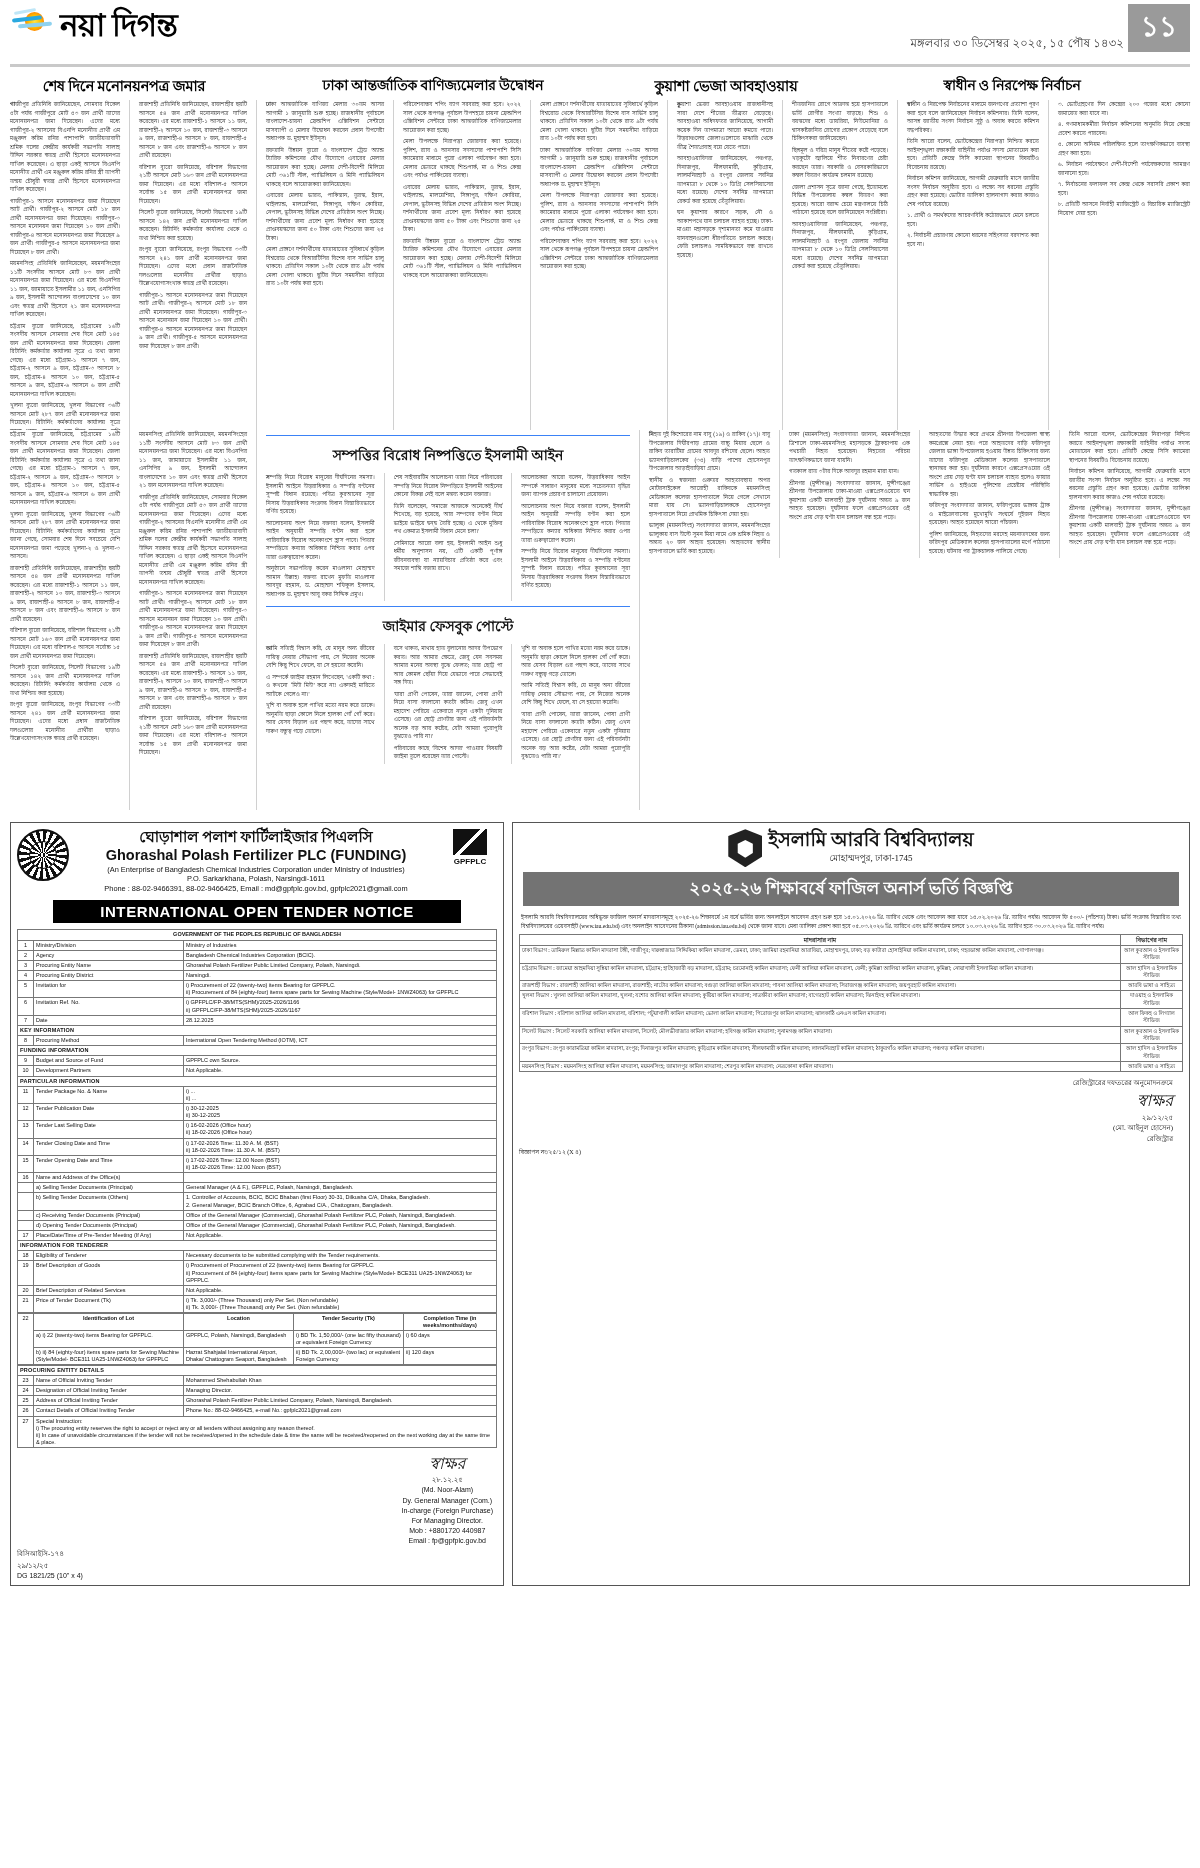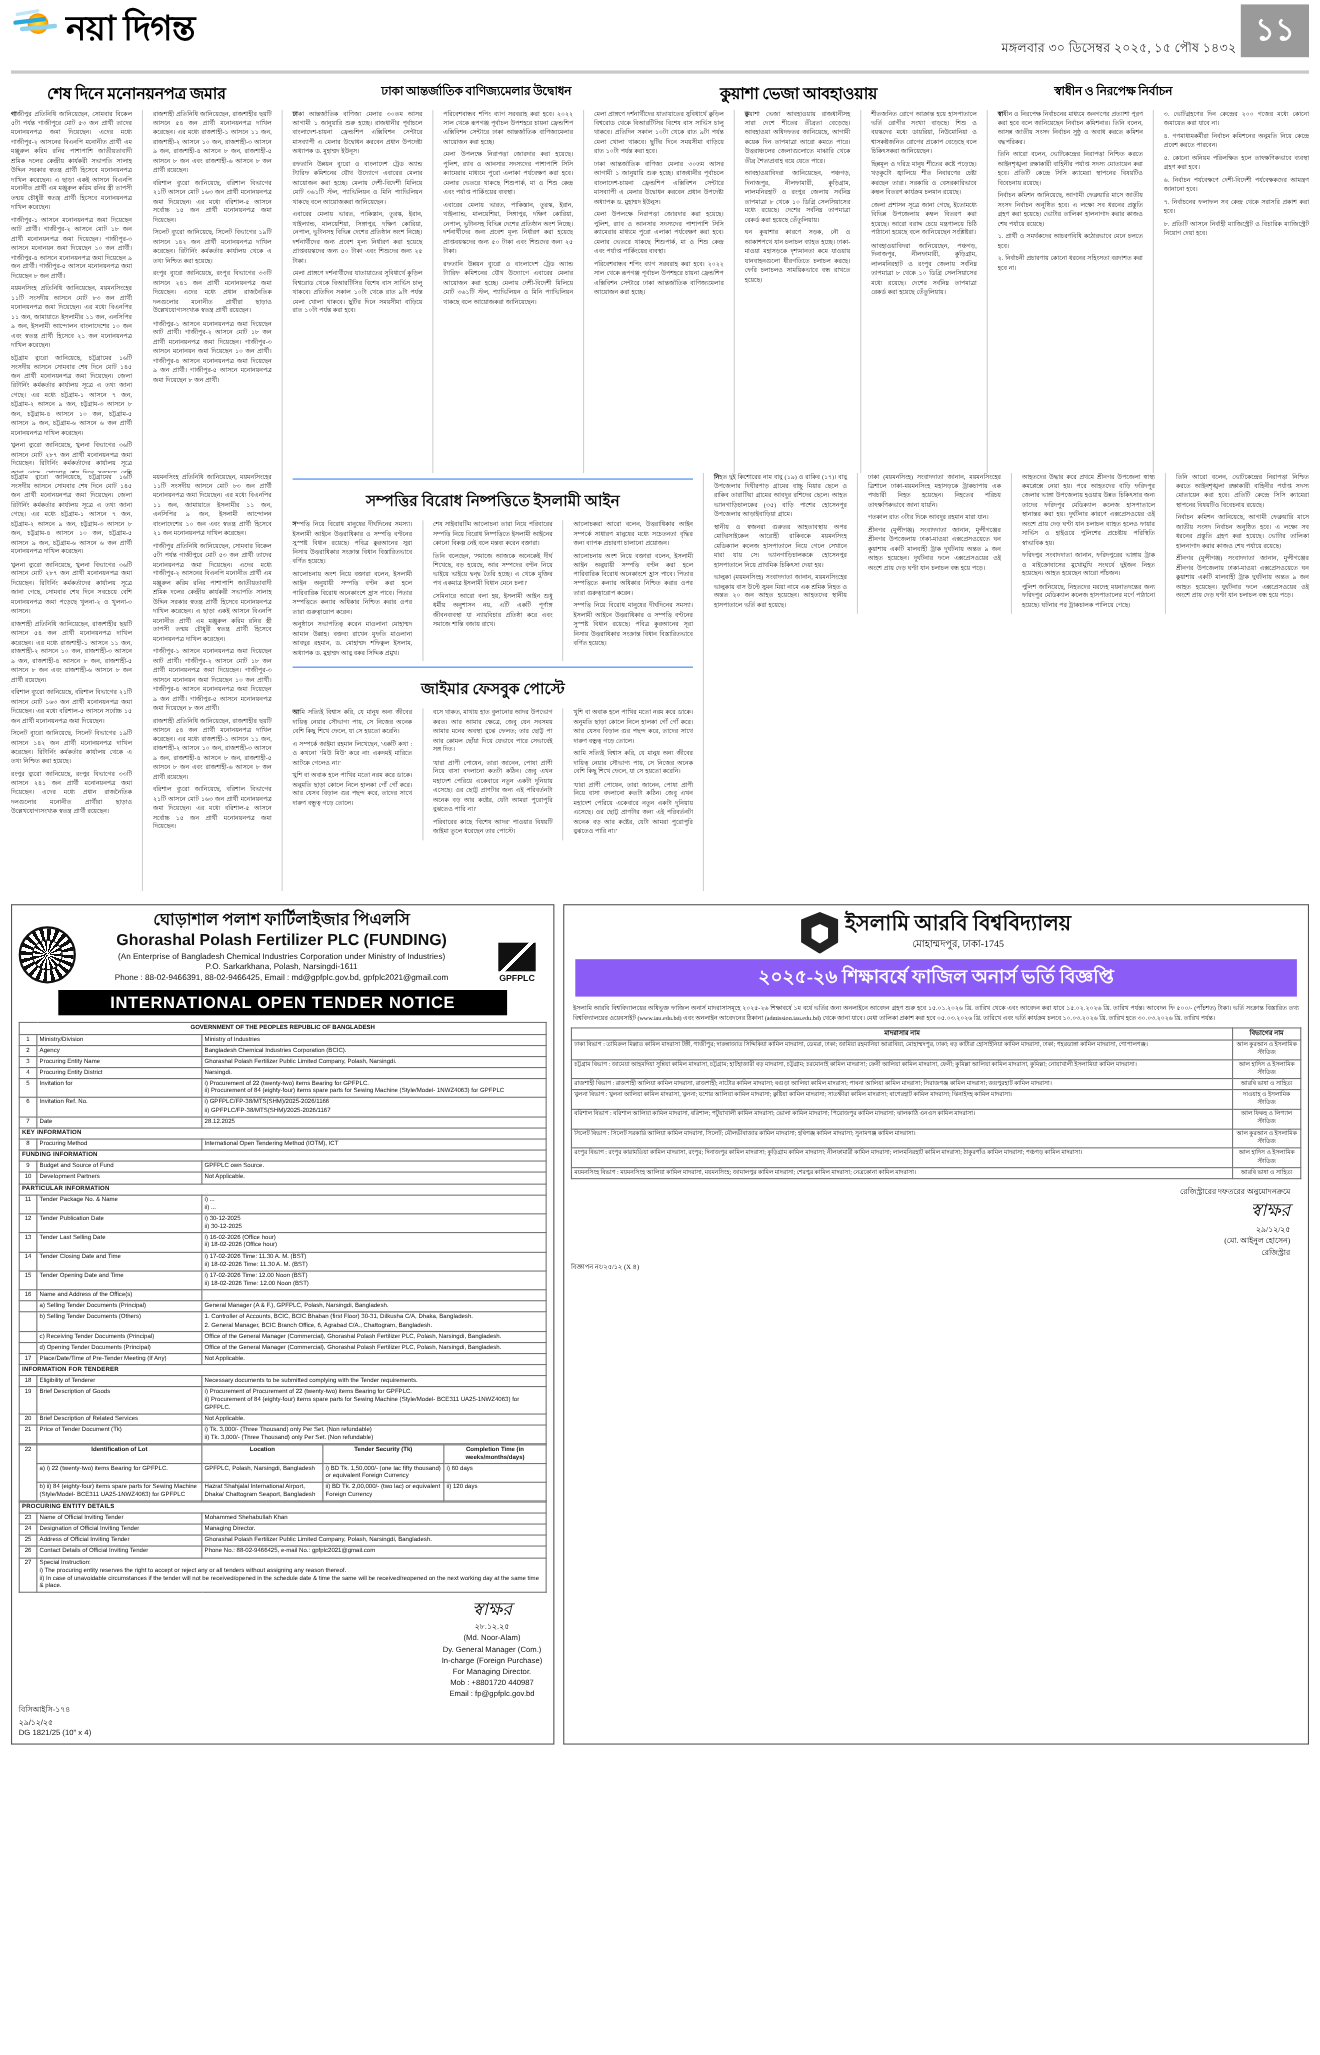--- a/index.html
+++ b/index.html
@@ -47,21 +47,21 @@
   
   .top-zone { padding: 0 10px; }
   .hrow { display: flex; gap: 10px; margin-top: 8px; }
   .col { flex: 1; min-width: 0; }
 
   .headline {
     text-align: center; font-weight: 700; font-size: 14.5px;
     line-height: 1.25; color: #000; padding: 2px 0 5px 0;
     letter-spacing: -0.2px;
   }
-  .headline.big { font-size: 11px; }
+  .headline.big { font-size: 14px; }
 
   .body-cols { display: flex; gap: 9px; padding: 0 10px; }
   .bodycol { flex: 1; min-width: 0; }
 
   .para {
     font-size: 5.6px; line-height: 1.52; text-align: justify;
     color: #1a1a1a; margin-bottom: 3px; word-spacing: 0.3px;
     hyphens: auto;
   }
   .para.lead::first-letter { font-weight: 700; }
@@ -71,21 +71,21 @@
     text-align: center; font-weight: 700; font-size: 14px;
     padding: 8px 0 5px; border-top: 1px solid #3b82f6; margin-top: 5px;
   }
 
   
   .ads-zone { display: flex; gap: 8px; padding: 6px 10px 0 10px; margin-top: 6px; }
   .ad-box { border: 1px solid #555; padding: 6px; background: #fff; }
   .ad-left { width: 494px; }
   .ad-right { flex: 1; }
 
-  .gp-head { display: flex; align-items: flex-end; gap: 6px; }
+  .gp-head { display: flex; align-items: flex-start; gap: 6px; }
   .gp-seal {
     width: 52px; height: 52px; border-radius: 50%; flex: 0 0 52px;
     background:
       repeating-conic-gradient(#111 0deg 9deg, #fff 9deg 18deg);
     border: 2px solid #111; position: relative;
   }
   .gp-seal::after {
     content:""; position:absolute; left:50%; top:50%; width:26px; height:26px;
     transform: translate(-50%,-50%); border-radius:50%;
     background: repeating-conic-gradient(#fff 0deg 12deg, #111 12deg 24deg);
@@ -133,21 +133,21 @@
     position: relative;
   }
   .iu-crest::after {
     content:""; position:absolute; left:50%; top:52%; transform:translate(-50%,-50%);
     width: 18px; height: 20px; background:#fff;
     clip-path: polygon(50% 6%, 92% 24%, 92% 70%, 50% 94%, 8% 70%, 8% 24%);
   }
   .iu-name { font-size: 19px; font-weight: 700; line-height: 1.1; }
   .iu-addr { font-size: 9px; text-align: center; }
   .iu-banner {
-    background: #8b5cf6; color: #fff; text-align: center;
+    background: #737373; color: #fff; text-align: center;
     font-size: 17px; font-weight: 700; padding: 3px 0; margin: 5px 4px;
   }
   .iu-note { font-size: 5.6px; line-height: 1.5; text-align: justify; padding: 2px 2px 4px; }
   table.iu { width: 100%; border-collapse: collapse; font-size: 5.4px; }
   table.iu td, table.iu th { border: 0.6px solid #777; padding: 1px 2px; vertical-align: top; line-height: 1.35; }
   table.iu th { font-weight: 700; text-align: center; font-size: 6px; }
   td.iu-right { width: 62px; text-align: center; }
   .iu-sign { text-align: right; font-size: 7px; padding: 6px 10px 0 0; line-height: 1.5; }
   .iu-foot { font-size: 6px; padding-top: 3px; }
 </style>

